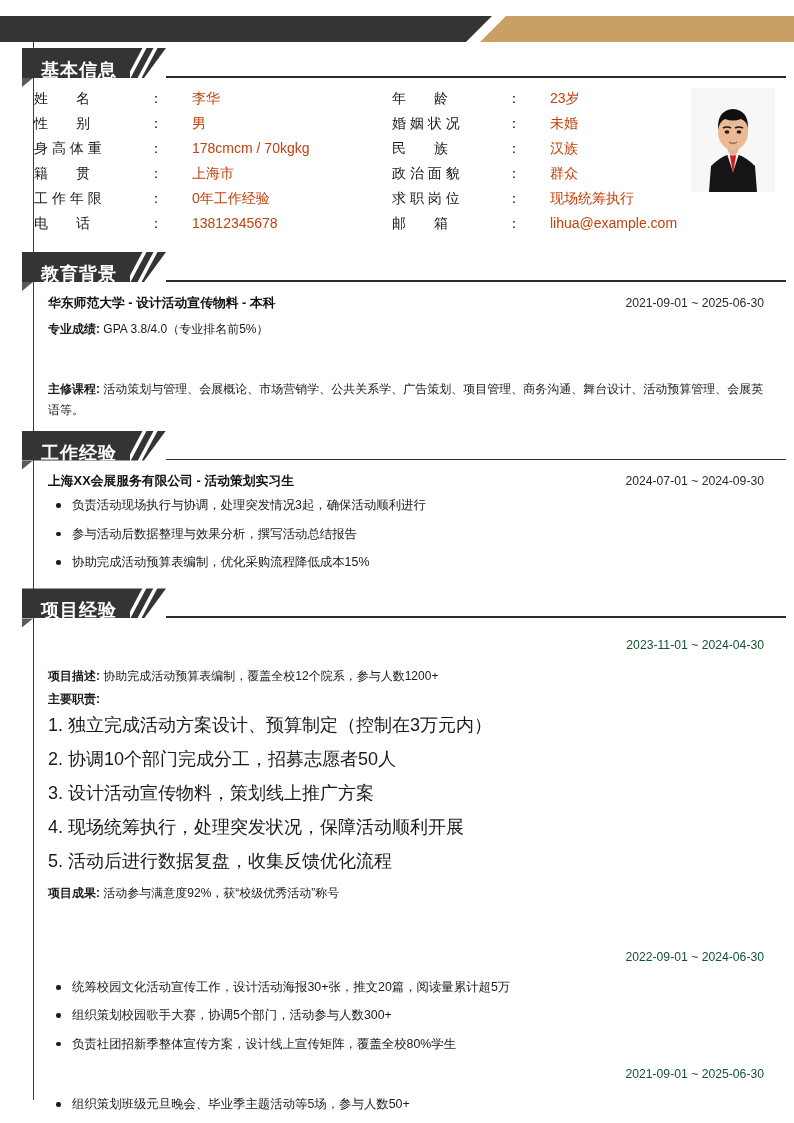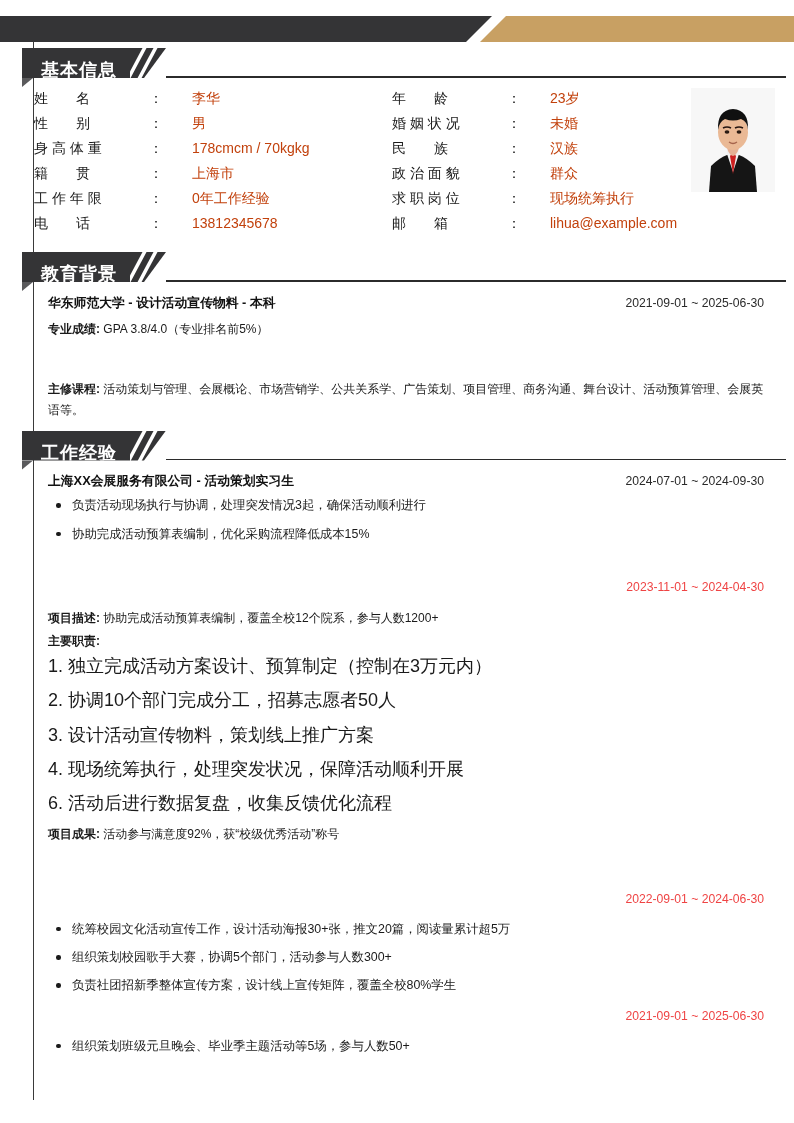--- a/index.html
+++ b/index.html
@@ -167,21 +167,21 @@
     color: #111;
   }
   .entry-date {
     font-size: 12.2px;
     color: #2a2a2a;
     white-space: nowrap;
   }
   .entry-date-only {
     text-align: right;
     font-size: 12.2px;
-    color: #ef4444;
+    color: #14532d;
     margin-bottom: 12px;
   }
   .kv { margin-bottom: 4px; font-size: 12px; }
   .kv b { font-weight: bold; }
   .kv-multiline { line-height: 1.75; margin-top: 40px; }
 
   ul.bullets { list-style: none; margin: 2px 0 0 0; padding: 0; }
   ul.bullets li {
     position: relative;
     padding-left: 24px;
@@ -365,43 +365,55 @@
         <div class="sec-rule"></div>
       </div>
       <div class="sec-body">
         <div class="entry">
           <div class="entry-head">
             <div class="entry-title">上海XX会展服务有限公司 - 活动策划实习生</div>
             <div class="entry-date">2024-07-01 ~ 2024-09-30</div>
           </div>
           <ul class="bullets">
             <li>负责活动现场执行与协调，处理突发情况3起，确保活动顺利进行</li>
+            <li>参与活动后数据整理与效果分析，撰写活动总结报告</li>
             <li>协助完成活动预算表编制，优化采购流程降低成本15%</li>
           </ul>
         </div>
       </div>
     </section>
 
     <section class="section">
+      <div class="sec-head">
+        <div class="sec-badge">
+          <span class="label">项目经验</span>
+        </div>
+        <div class="sec-stripes">
+            <i></i>
+            <i></i>
+          </div>
+        <div class="sec-notch"></div>
+        <div class="sec-rule"></div>
+      </div>
       <div class="sec-body" style="padding-top:18px;">
         <div class="entry">
           <div class="entry-date-only">2023-11-01 ~ 2024-04-30</div>
           <div class="kv">
             <b>项目描述:</b>
             <span>协助完成活动预算表编制，覆盖全校12个院系，参与人数1200+</span>
           </div>
           <div class="kv">
             <b>主要职责:</b>
           </div>
           <ol class="numlist">
             <li>1. 独立完成活动方案设计、预算制定（控制在3万元内）</li>
             <li>2. 协调10个部门完成分工，招募志愿者50人</li>
             <li>3. 设计活动宣传物料，策划线上推广方案</li>
             <li>4. 现场统筹执行，处理突发状况，保障活动顺利开展</li>
-            <li>6. 活动后进行数据复盘，收集反馈优化流程</li>
+            <li>5. 活动后进行数据复盘，收集反馈优化流程</li>
           </ol>
           <div class="kv">
             <b>项目成果:</b>
             <span>活动参与满意度92%，获“校级优秀活动”称号</span>
           </div>
         </div>
       </div>
     </section>
 
     <div class="spacer-sm"></div>

